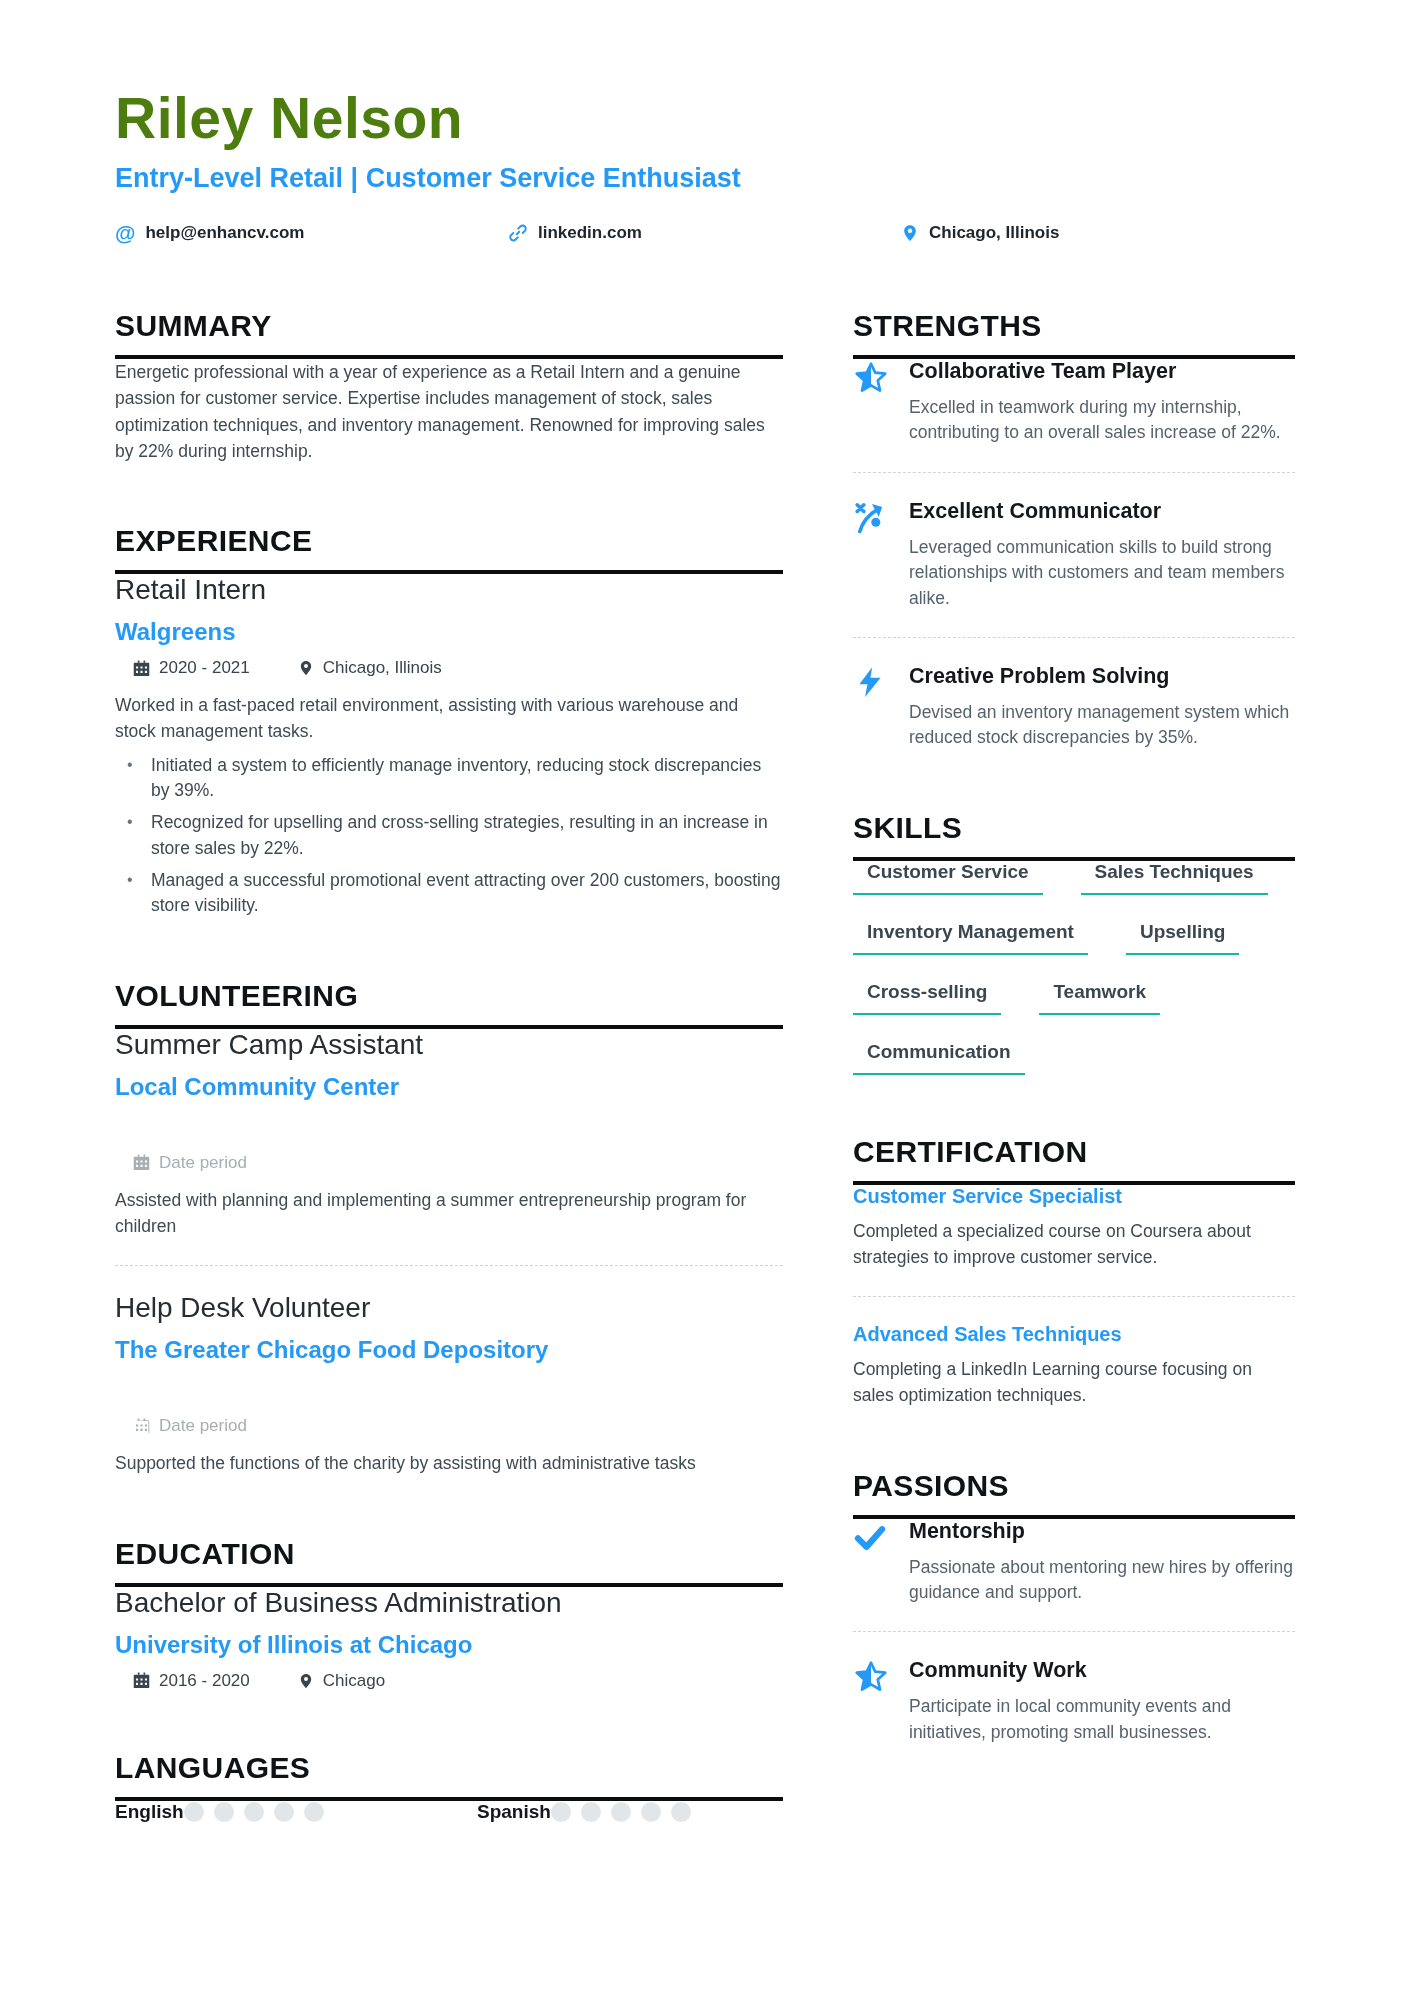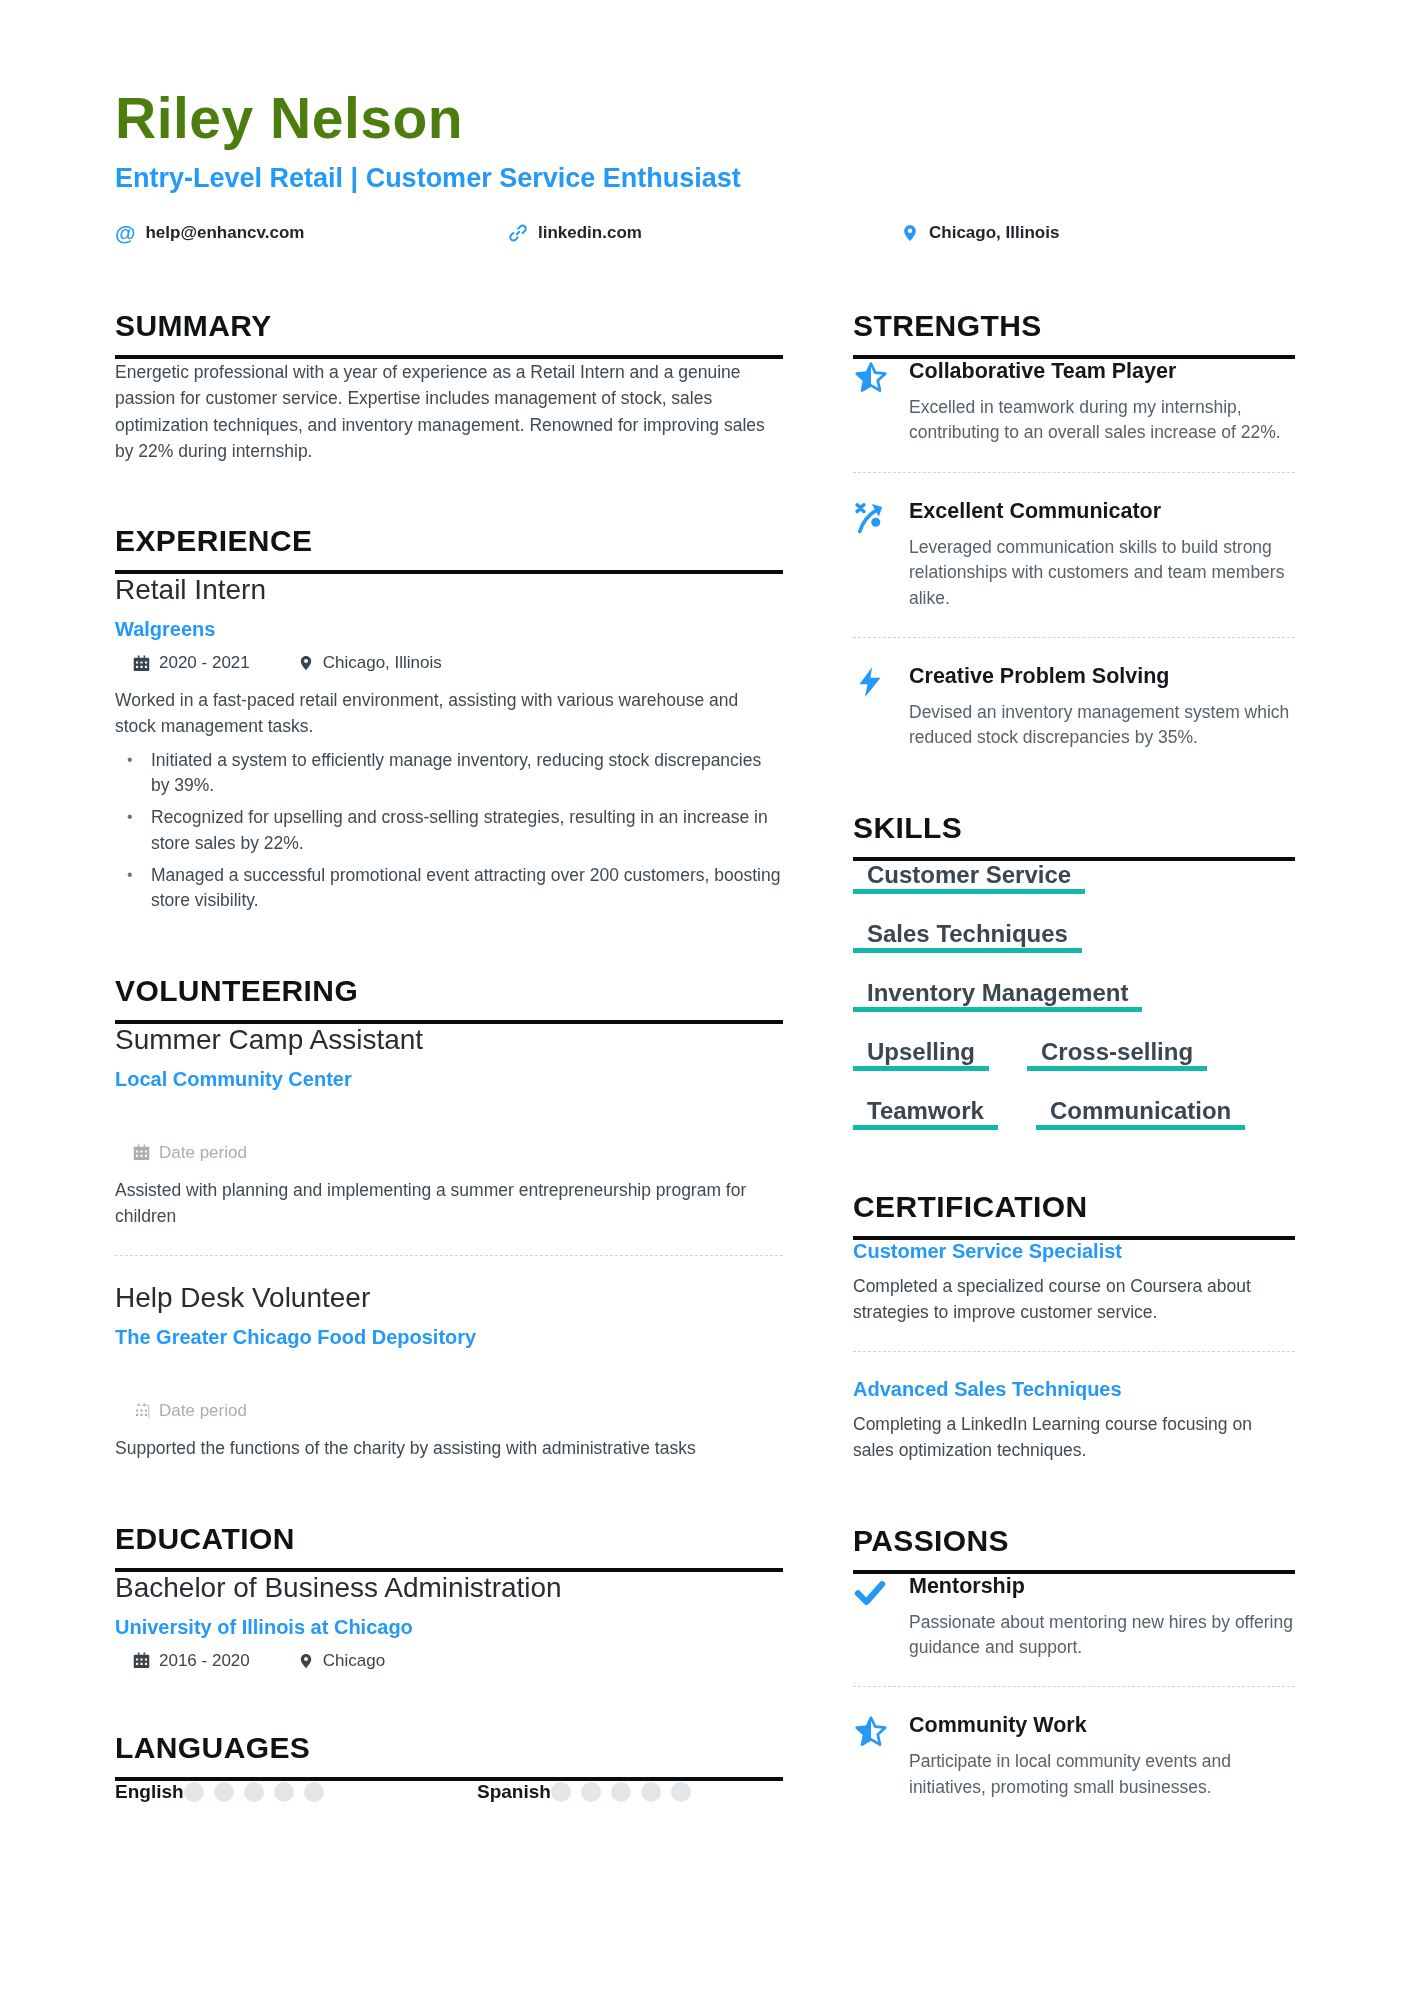--- a/index.html
+++ b/index.html
@@ -25,21 +25,21 @@
   .col-left  { width: 668px; flex: none; }
   .col-right { width: 442px; flex: none; }
   .section { margin-bottom: 60px; }
   .section-title {
     font-size: 30px; font-weight: 800; color: #0f1316; letter-spacing: .4px;
     padding-bottom: 12px; border-bottom: 4px solid #0a0c0e; 
   }
   .body-text { font-size: 17.5px; line-height: 1.5; color: #3f4a52; }
   
   .entry-role { font-size: 28px; font-weight: 400; color: #272d33; margin-bottom: 12px; }
-  .entry-org { font-size: 20px; font-weight: 700; color: var(--accent); margin-bottom: 12px; }
+  .entry-org { font-size: 24px; font-weight: 700; color: var(--accent); margin-bottom: 12px; }
   .meta-row { display: flex; align-items: center; gap: 30px; margin-bottom: 14px; }
   .meta-item { display: flex; align-items: center; gap: 9px; font-size: 17px; color: #3a444c; padding-left: 18px; }
   .meta-item.muted { color: #a7aeb4; margin-top: 40px; }
   .bullets { list-style: none; margin-top: 8px; }
   .bullets li {
     position: relative; padding-left: 36px; font-size: 17.5px; line-height: 1.45;
     color: #3f4a52; margin-bottom: 7px;
   }
   .bullets li::before {
     content: "•"; position: absolute; left: 12px; top: 0; color: #6a747c; font-size: 16px;
@@ -52,22 +52,22 @@
   .dots { display: flex; gap: 10px; }
   .dot { width: 20px; height: 20px; border-radius: 50%; background: #e3e6e8; }
   
   .icon-item { display: flex; gap: 18px; }
   .icon-box { width: 38px; flex: none; padding-top: 1px; }
   .icon-item-title { font-size: 21.5px; font-weight: 700; color: #14181c; margin-bottom: 11px; }
   .icon-item-text { font-size: 17.5px; line-height: 1.45; color: #56626c; }
   
   .skills-wrap { display: flex; flex-wrap: wrap; column-gap: 38px; row-gap: 26px; }
   .skill {
-    font-size: 24px; font-weight: 700; color: #3a4750;
-    padding: 0 14px 0 14px; border-bottom: 5px solid #14b8a6;
+    font-size: 19px; font-weight: 700; color: #3a4750;
+    padding: 0 14px 10px 14px; border-bottom: 2px solid #14b8a6;
   }
   
   .cert-title { font-size: 20px; font-weight: 700; color: var(--accent); margin-bottom: 10px; }
   :root { --accent: #2499f5; }
   svg { display: block; }
 </style>
 </head>
 <body>
 
 <div class="page">

